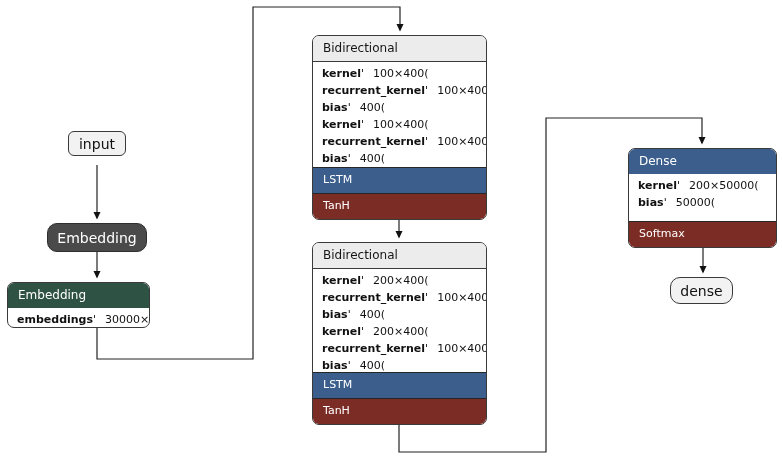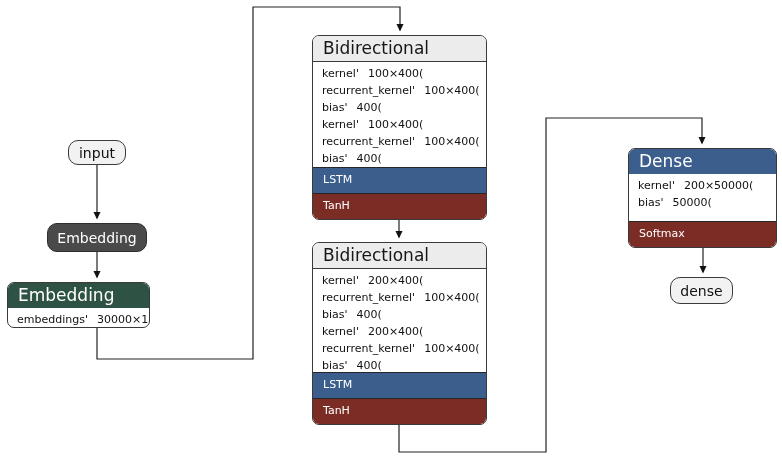--- a/index.html
+++ b/index.html
@@ -19,26 +19,26 @@
   }
   .pill.dark{background:#4a4a4a;color:#fff;border-color:#2e2e2e;}
 
   .block{
     position:absolute;box-sizing:border-box;background:#fff;
     border:1.4px solid #3a3a3a;border-radius:7px;overflow:hidden;
     display:flex;flex-direction:column;
   }
   .block-header{
     flex:0 0 auto;box-sizing:border-box;
-    font-size:17px;line-height:16px;padding:4px 10px 5px 10px;color:#fff;
+    font-size:12px;line-height:16px;padding:4px 10px 5px 10px;color:#fff;
   }
   .block-header.gray{background:#ececec;color:#161616;border-bottom:1px solid #3a3a3a;}
   .params{flex:1 1 auto;padding:3px 9px;overflow:hidden;}
   .param-row{line-height:17px;font-size:11px;white-space:nowrap;}
-  .param-name{font-weight:normal;}
+  .param-name{font-weight:bold;}
   .param-mark{font-weight:normal;}
   .param-val{margin-left:9px;}
   .band{
     flex:0 0 auto;box-sizing:border-box;color:#fff;
     font-size:11px;line-height:16px;padding:4px 10px 5px 10px;
     border-top:1px solid #262626;
   }
 </style>
 </head>
 <body>
@@ -52,21 +52,21 @@
       </marker>
     </defs>
     <path class="edge" d="M97,165 L97,218" marker-end="url(#ah)"></path>
     <path class="edge" d="M97,252 L97,277" marker-end="url(#ah)"></path>
     <path class="edge" d="M97,328 L97,359 L253,359 L253,7 L400,7 L400,30" marker-end="url(#ah)"></path>
     <path class="edge" d="M399,220 L399,237" marker-end="url(#ah)"></path>
     <path class="edge" d="M399,425 L399,452 L546,452 L546,118 L702,118 L702,143" marker-end="url(#ah)"></path>
     <path class="edge" d="M703,248 L703,272" marker-end="url(#ah)"></path>
   </svg>
 
-  <div class="pill" style="left:68px;top:140px;width:58px;height:25px;">
+  <div class="pill" style="left:68px;top:131px;width:58px;height:25px;border-radius:6px;">
     <span>input</span>
   </div>
 
   <div class="pill dark" style="left:47px;top:223px;width:100px;height:29px;">
     <span>Embedding</span>
   </div>
 
   <div class="block" style="left:7px;top:282px;width:143px;height:46px;">
     <div class="block-header" style="background: rgb(46, 82, 68);">Embedding</div>
     <div class="params">

